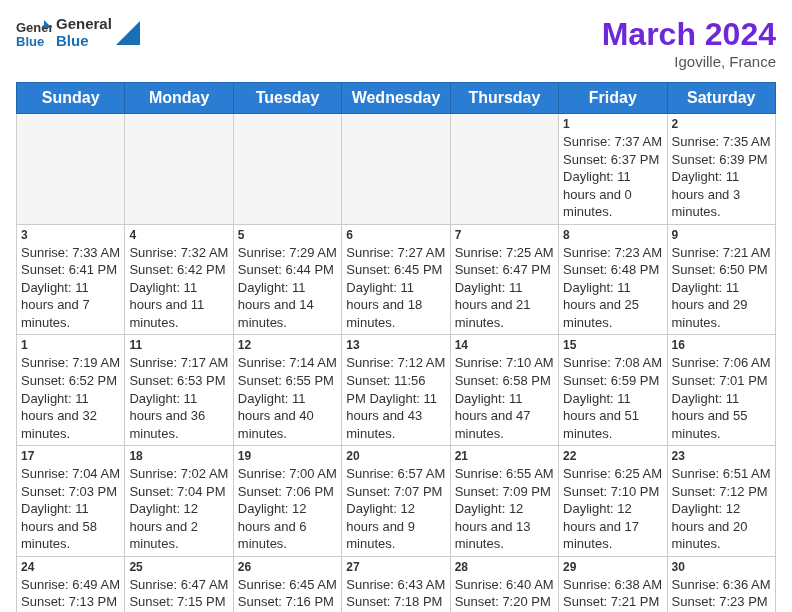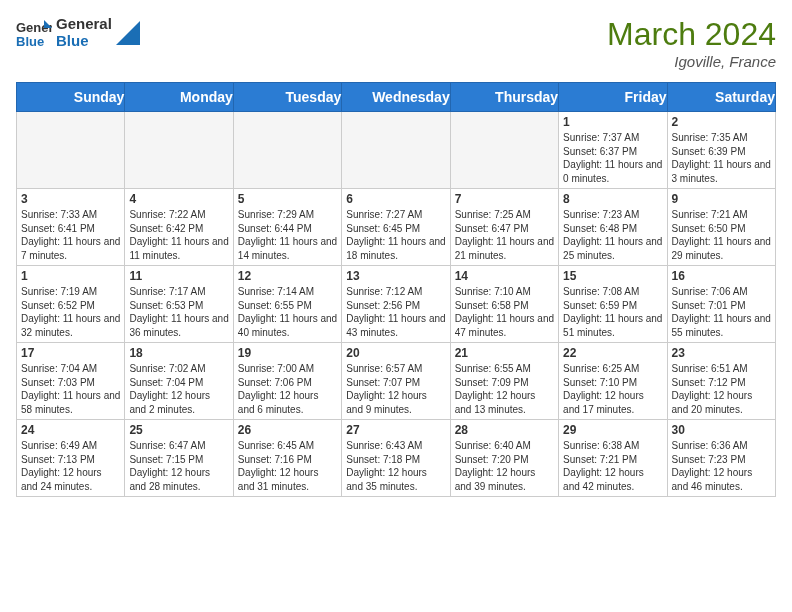--- a/index.html
+++ b/index.html
@@ -21,40 +21,39 @@
       align-items: center;
       gap: 4px;
     }
     .logo-icon {
       width: 36px;
       height: 30px;
     }
     .title-block { text-align: right; }
     .month-title {
       font-size: 32px;
-      font-weight: normal;
-      color: #4d7c0f;
+      font-weight: bold;
+      color: #6d28d9;
     }
     .location {
       font-size: 15px;
       color: #555;
-      font-style: italic;
     }
     .calendar {
       width: 100%;
       border-collapse: collapse;
       border: 1px solid #ccc;
     }
     .calendar th {
       background: #2b7cd3;
       color: #fff;
-      font-size: 14px;
+      font-size: 16px;
       font-weight: bold;
-      padding: 6px 0;
-      text-align: right;
+      padding: 6px 8px;
+      text-align: center;
       border: 1px solid #2266b0;
     }
     .calendar td {
       vertical-align: top;
       border: 1px solid #ccc;
       padding: 3px 4px;
       width: calc(100%/7);
       min-height: 72px;
       font-size: 10px;
       color: #333;
@@ -63,21 +62,21 @@
     .calendar td.empty {
       background: #f5f5f5;
     }
     .day-number {
       font-size: 12px;
       font-weight: bold;
       display: block;
       margin-bottom: 2px;
     }
     .day-info {
-      font-size: 10px;
+      font-size: 13px;
       line-height: 1.35;
       color: #333;
     }
     .last-row td {
       border-bottom: 1px solid #ccc;
     }
   </style>
 </head>
 <body>
 
@@ -136,21 +135,21 @@
       </tr>
       <tr>
         <td>
           <span class="day-number">3</span>
           <div class="day-info">Sunrise: 7:33 AM
 Sunset: 6:41 PM
 Daylight: 11 hours and 7 minutes.</div>
         </td>
         <td>
           <span class="day-number">4</span>
-          <div class="day-info">Sunrise: 7:22 AM
+          <div class="day-info">Sunrise: 7:32 AM
 Sunset: 6:42 PM
 Daylight: 11 hours and 11 minutes.</div>
         </td>
         <td>
           <span class="day-number">5</span>
           <div class="day-info">Sunrise: 7:29 AM
 Sunset: 6:44 PM
 Daylight: 11 hours and 14 minutes.</div>
         </td>
         <td>
@@ -193,21 +192,21 @@
         </td>
         <td>
           <span class="day-number">12</span>
           <div class="day-info">Sunrise: 7:14 AM
 Sunset: 6:55 PM
 Daylight: 11 hours and 40 minutes.</div>
         </td>
         <td>
           <span class="day-number">13</span>
           <div class="day-info">Sunrise: 7:12 AM
-Sunset: 2:56 PM
+Sunset: 11:56 PM
 Daylight: 11 hours and 43 minutes.</div>
         </td>
         <td>
           <span class="day-number">14</span>
           <div class="day-info">Sunrise: 7:10 AM
 Sunset: 6:58 PM
 Daylight: 11 hours and 47 minutes.</div>
         </td>
         <td>
           <span class="day-number">15</span>

